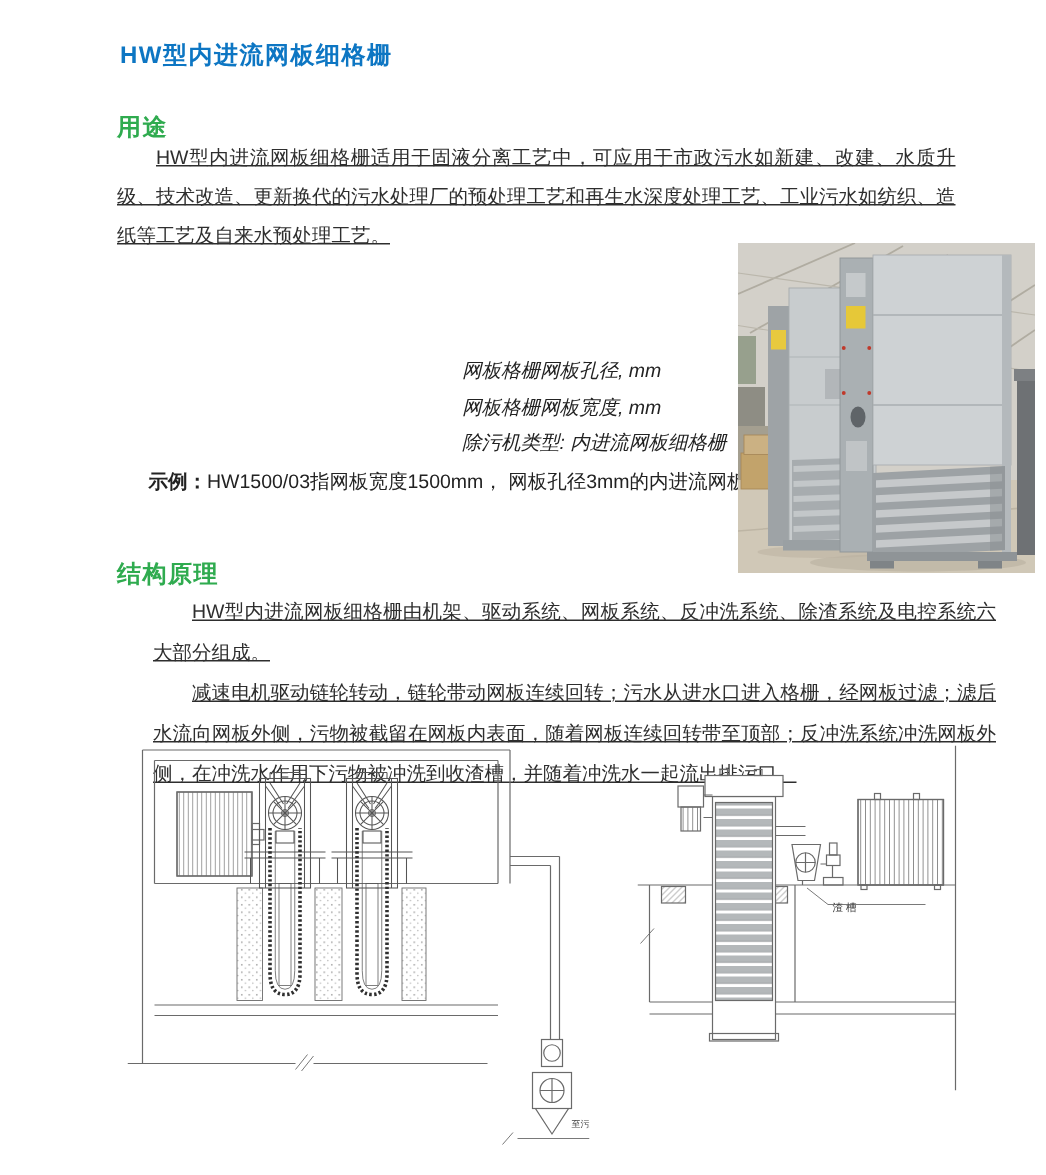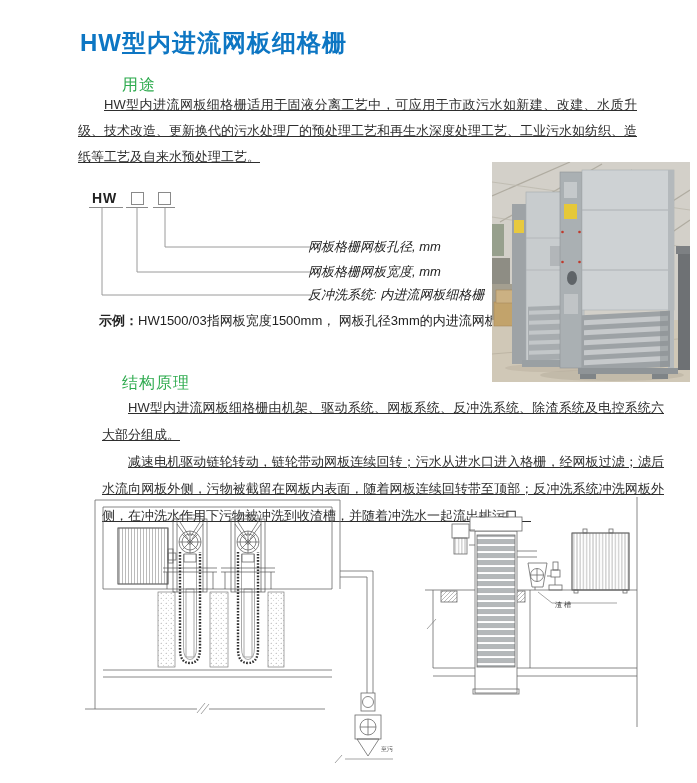--- a/index.html
+++ b/index.html
@@ -1,20 +1,20 @@
 <!DOCTYPE html>
 <html><head>
 <meta charset="utf-8">
 <style>
   html,body{margin:0;padding:0;background:#fff;}
   .page{position:relative;width:697px;height:783px;background:#ffffff;overflow:hidden;
         font-family:"Liberation Sans","DejaVu Sans",sans-serif;}
   .abs{position:absolute;}
-  .doc-title{left:80px;top:27px;font-size:24px;font-weight:bold;color:#0d76c3;letter-spacing:1px;}
-  .sec-head{font-size:16px;font-weight:normal;color:#2fab4f;letter-spacing:1px;margin-left:44px;}
+  .doc-title{left:80px;top:27px;font-size:16px;font-weight:bold;color:#0d76c3;letter-spacing:1px;}
+  .sec-head{font-size:16px;font-weight:bold;color:#2fab4f;letter-spacing:1px;}
   .body-text{font-size:13px;color:#2e2e2e;line-height:26px;text-align:justify;text-decoration:underline;}
   .body-text p{margin:0;text-indent:2em;}
   .struct-text{line-height:27px;margin-left:24px;}
   .model-diagram{left:85px;top:190px;width:330px;height:112px;}
   .code-prefix{position:absolute;left:7px;top:0;font-size:14px;font-weight:bold;color:#222;letter-spacing:1px;}
   .sq{position:absolute;top:2px;width:11px;height:11px;border:1px solid #8a8a8a;background:#fff;}
   .uline{position:absolute;top:17px;height:1px;background:#8a8a8a;}
   .model-label{font-size:13px;color:#222;white-space:nowrap;font-style:italic;}
   .example-line{left:83px;top:312px;font-size:13px;color:#222;white-space:nowrap;}
   .example-line b{font-weight:bold;margin-left:16px;}
@@ -26,36 +26,23 @@
 <div class="page">
 
   <div class="abs doc-title">HW型内进流网板细格栅</div>
 
   <div class="abs sec-head" style="left:78px;top:75px;">用途</div>
   <div class="abs body-text" style="left:78px;top:92px;width:559px;">
     <p>HW型内进流网板细格栅适用于固液分离工艺中，可应用于市政污水如新建、改建、水质升级、技术改造、更新换代的污水处理厂的预处理工艺和再生水深度处理工艺、工业污水如纺织、造纸等工艺及自来水预处理工艺。</p>
   </div>
 
 
-  <div class="abs model-diagram">
-    <span class="code-prefix">HW</span>
-    <span class="sq" style="left:46px;"></span>
-    <span class="sq" style="left:73px;"></span>
-    <span class="uline" style="left:4px;width:34px;"></span>
-    <span class="uline" style="left:41px;width:22px;"></span>
-    <span class="uline" style="left:68px;width:22px;"></span>
-    <svg class="abs" style="left:0;top:18px;" width="330" height="94" viewBox="0 0 330 94">
-      <path d="M17,0 V87 H226" fill="none" stroke="#9a9a9a" stroke-width="1"></path>
-      <path d="M52,0 V64 H226" fill="none" stroke="#9a9a9a" stroke-width="1"></path>
-      <path d="M80,0 V39 H226" fill="none" stroke="#9a9a9a" stroke-width="1"></path>
-    </svg>
-  </div>
   <div class="abs model-label" style="left:308px;top:238px;">网板格栅网板孔径, mm</div>
   <div class="abs model-label" style="left:308px;top:263px;">网板格栅网板宽度, mm</div>
-  <div class="abs model-label" style="left:308px;top:286px;">反冲洗系统: 内进流网板细格栅</div>
+  <div class="abs model-label" style="left:308px;top:286px;">除污机类型: 内进流网板细格栅</div>
 
   <div class="abs example-line">
     <b>示例：</b><span>HW1500/03指网板宽度1500mm， 网板孔径3mm的内进流网板细格栅。</span>
   </div>
 
   <svg class="abs" style="left:492px;top:162px;" width="198" height="220" viewBox="0 0 198 220">
     <rect x="0" y="0" width="198" height="220" fill="#d8d5ce"></rect>
     <rect x="0" y="0" width="198" height="160" fill="#d3d0c9"></rect>
 
     <g stroke="#b0aca1" stroke-width="1.2">

